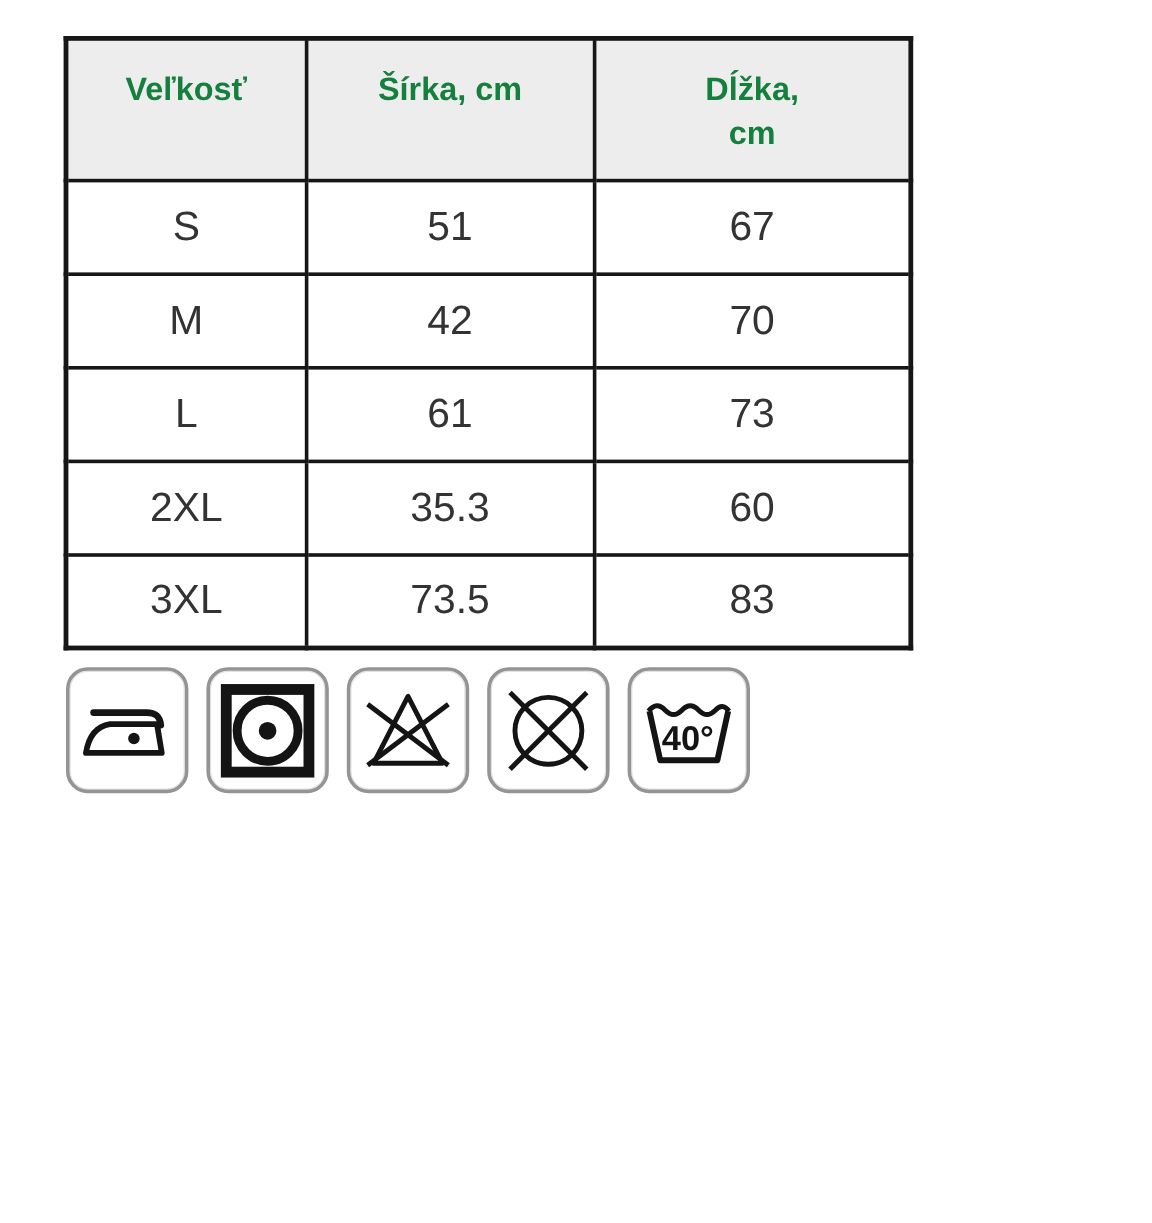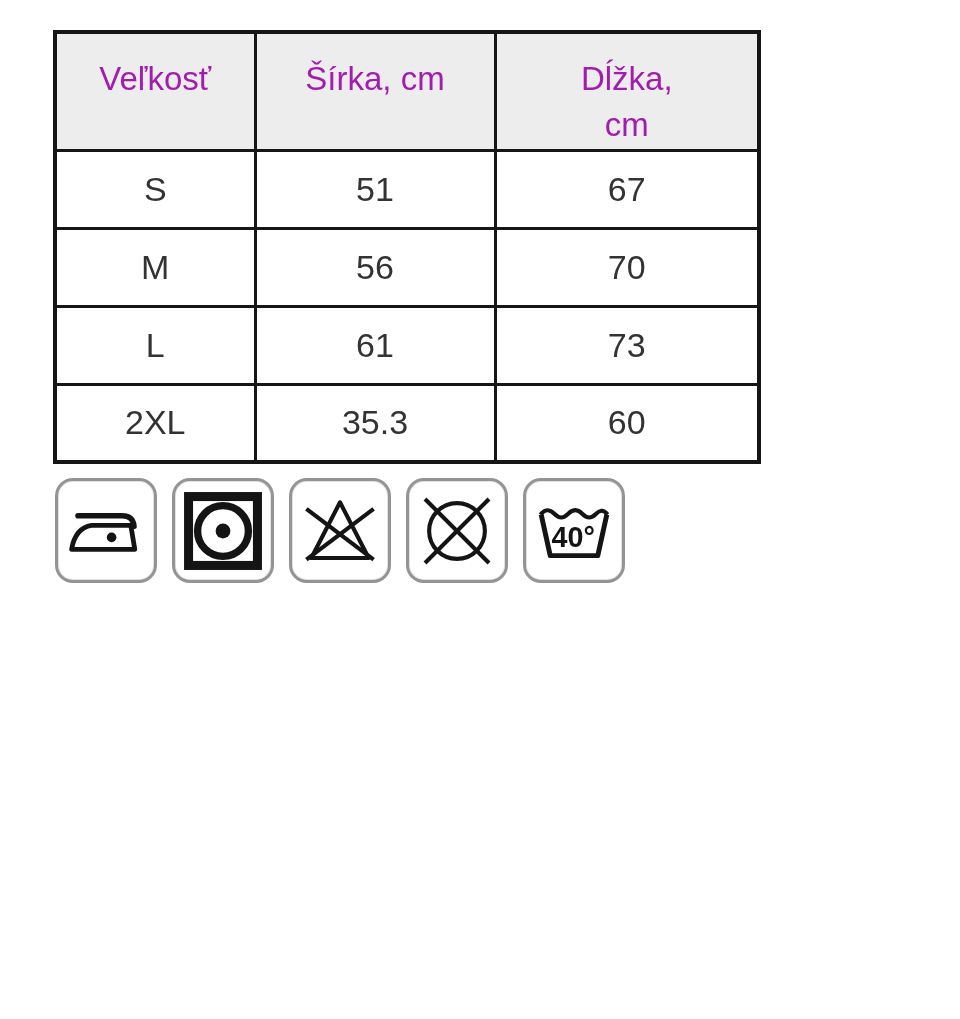--- a/index.html
+++ b/index.html
@@ -31,23 +31,23 @@
     border: 3px solid #161616;
     text-align: center;
     box-sizing: border-box;
     overflow: hidden;
   }
   .size-table thead th {
     background: #ededed;
     height: 118px;
     vertical-align: top;
     padding-top: 22px;
-    font-size: 33px;
-    font-weight: normal;
-    color: #a21caf;
+    font-size: 27px;
+    font-weight: bold;
+    color: #15803d;
     line-height: 1.38;
     white-space: pre-line;
   }
   .size-table tbody td {
     height: 78px;
     font-size: 34px;
     font-weight: 400;
     color: #333333;
     background: #ffffff;
   }
@@ -101,32 +101,37 @@
       </tr>
     </thead>
     <tbody>
       <tr>
         <td>S</td>
         <td>51</td>
         <td>67</td>
       </tr>
       <tr>
         <td>M</td>
-        <td>56</td>
+        <td>42</td>
         <td>70</td>
       </tr>
       <tr>
         <td>L</td>
         <td>61</td>
         <td>73</td>
       </tr>
       <tr>
         <td>2XL</td>
         <td>35.3</td>
         <td>60</td>
+      </tr>
+      <tr>
+        <td>3XL</td>
+        <td>73.5</td>
+        <td>83</td>
       </tr>
     </tbody>
   </table>
 
   <div class="care-icons">
 
     <div class="care-icon">
       <svg width="80" height="80" viewBox="0 0 100 100">
         <path class="glyph" d="M7 73 C 10 55 19 45 32 43 L 81 43 L 86 73 Z" stroke-width="6" stroke-linejoin="round"></path>
         <path class="glyph" d="M15 31 L 70 31 C 80 31 84 35 85 44" stroke-width="7" stroke-linecap="round"></path>

